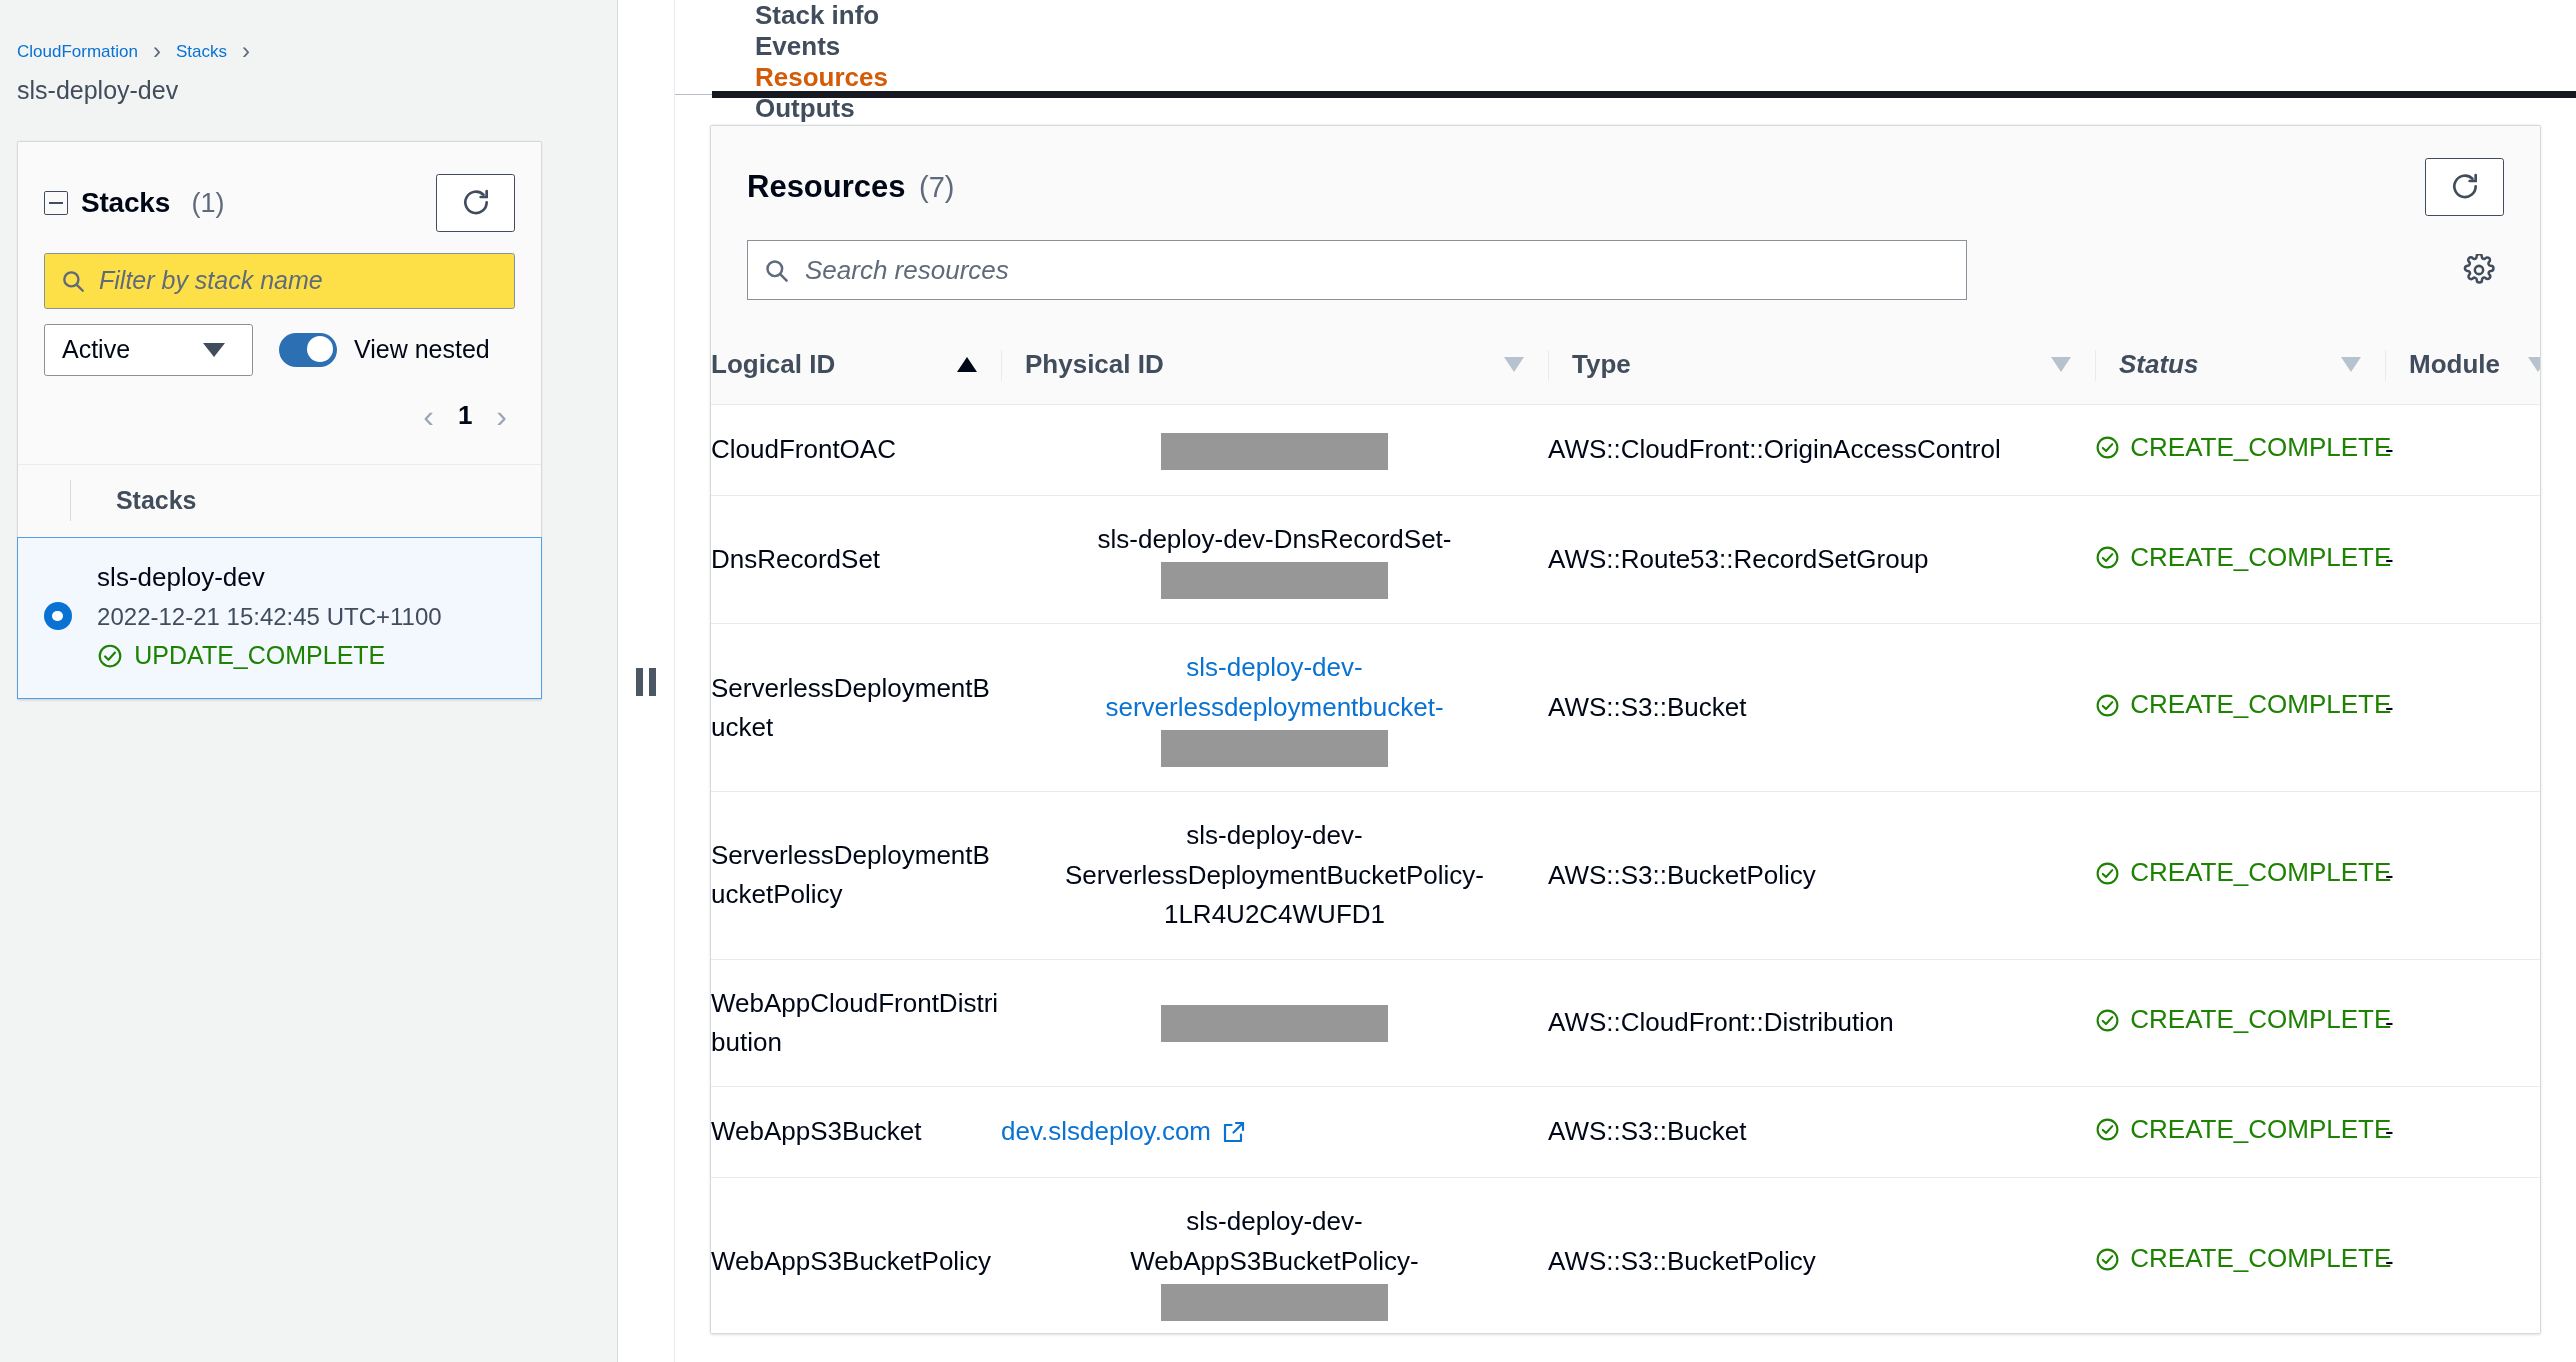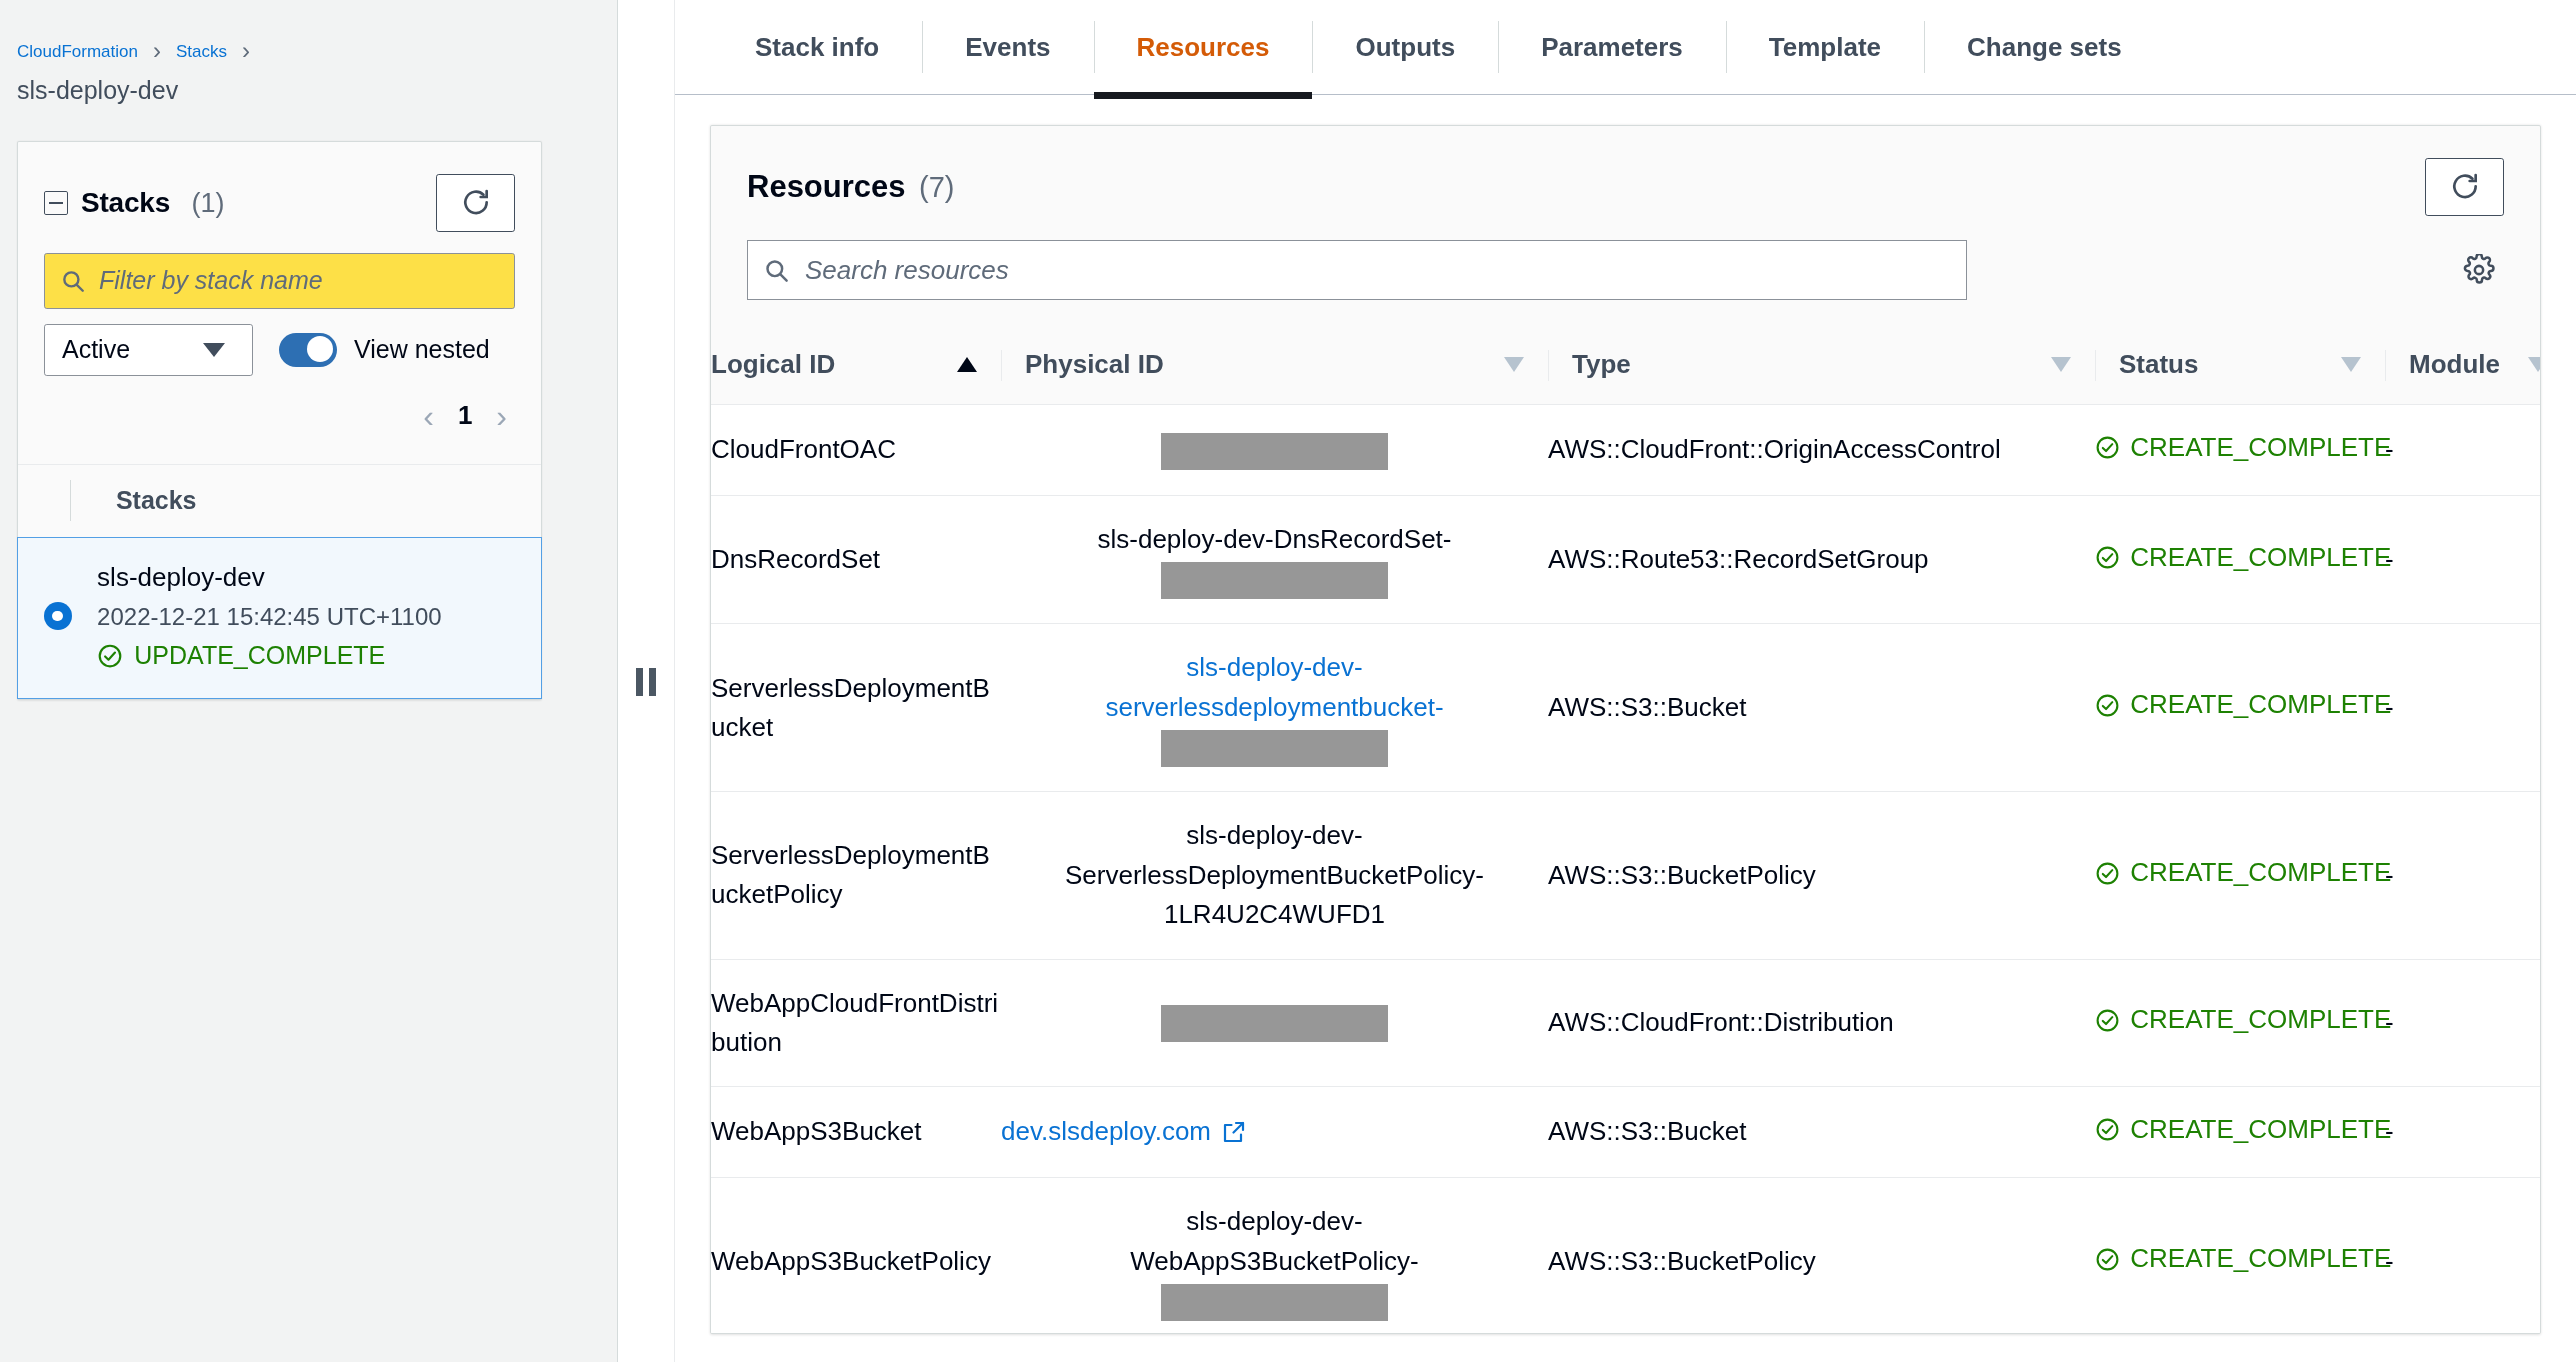--- a/index.html
+++ b/index.html
@@ -219,20 +219,21 @@
     background: #ffffff;
     position: relative;
     overflow: hidden;
   }
   .tabs {
     display: flex; align-items: stretch;
     height: 95px;
     padding-left: 37px;
     border-bottom: 0.9px solid #b6bec9;
     position: relative;
+    flex-direction: column;
   }
   .tab {
     display: flex; align-items: center;
     padding: 0 43px;
     font-size: 26px;
     color: #414d5c;
     font-weight: bold;
     cursor: pointer;
     position: relative;
   }
@@ -518,21 +519,21 @@
             </th>
             <th class="col-type">
               <span class="th-sep"></span>
               <div class="th-inner" style="padding-left:24px;">
                 <span>Type</span>
                 <span class="sort-desc-hollow"></span>
               </div>
             </th>
             <th class="col-status">
               <span class="th-sep"></span>
-              <div class="th-inner" style="padding-left:24px;">
+              <div class="th-inner" style="padding-left:24px;font-style:italic;">
                 <span>Status</span>
                 <span class="sort-desc-hollow"></span>
               </div>
             </th>
             <th class="col-module">
               <span class="th-sep"></span>
               <div class="th-inner" style="padding-left:24px;">
                 <span>Module</span>
                 <span class="sort-desc-hollow"></span>
               </div>

